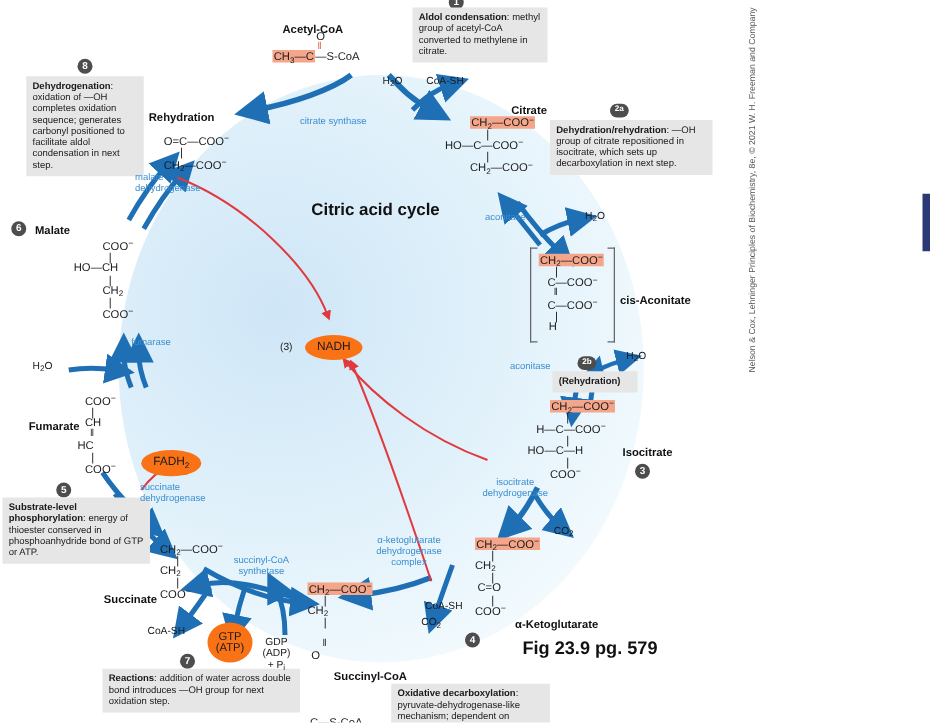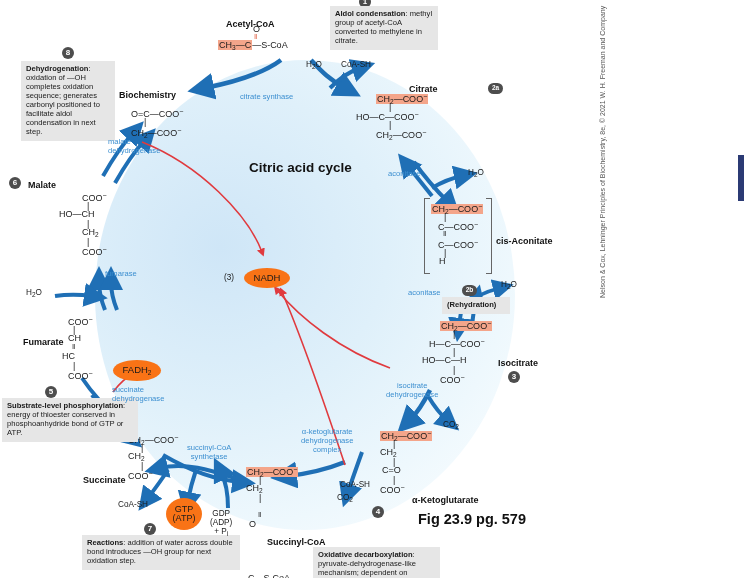--- a/index.html
+++ b/index.html
@@ -166,36 +166,40 @@
     <span>methyl group of acetyl-CoA converted to methylene in citrate.</span>
   </div>
 
   <div class="abs stepnum" style="left:62px; top:47px;">8</div>
   <div class="abs note" style="left:21px; top:61px; width:94px;">
     <b>Dehydrogenation</b>:
     <span>oxidation of —OH completes oxidation sequence; generates carbonyl positioned to facilitate aldol condensation in next step.</span>
   </div>
 
   <div class="abs" style="left:119px; top:84px;">
-    <span class="molname">Biochemistry</span>
+    <span class="molname">Rehydration</span>
   </div>
   <div class="abs struct" style="left:131px; top:108px;">O=C—COO<span class="sup">−</span></div>
   <div class="abs struct" style="left:144px; top:118px;">|</div>
   <div class="abs struct" style="left:131px; top:127px;">CH<span class="sub">2</span>—COO<span class="sup">−</span></div>
 
   <div class="abs" style="left:409px; top:78px;">
     <span class="molname">Citrate</span>
   </div>
   <div class="abs struct" style="left:376px; top:93px;"><span class="hl">CH<span class="sub">2</span>—COO<span class="sup">−</span></span></div>
   <div class="abs struct" style="left:389px; top:103px;">|</div>
   <div class="abs struct" style="left:356px; top:111px;">HO—C—COO<span class="sup">−</span></div>
   <div class="abs struct" style="left:389px; top:121px;">|</div>
   <div class="abs struct" style="left:376px; top:129px;">CH<span class="sub">2</span>—COO<span class="sup">−</span></div>
 
   <div class="abs stepnum wide" style="left:488px; top:83px;">2a</div>
+  <div class="abs note" style="left:440px; top:96px; width:130px;">
+    <b>Dehydration/rehydration</b>:
+    <span>—OH group of citrate repositioned in isocitrate, which sets up decarboxylation in next step.</span>
+  </div>
 
   <div class="abs" style="left:424px; top:198px; width:68px; height:76px; border:1.4px solid #666; border-left-width:1.4px; border-right-width:1.4px; border-top:none; border-bottom:none;"></div>
   <div class="abs" style="left:424px; top:198px; width:6px; height:1.4px; background:#666;"></div>
   <div class="abs" style="left:486px; top:198px; width:6px; height:1.4px; background:#666;"></div>
   <div class="abs" style="left:424px; top:273px; width:6px; height:1.4px; background:#666;"></div>
   <div class="abs" style="left:486px; top:273px; width:6px; height:1.4px; background:#666;"></div>
 
   <div class="abs struct" style="left:431px; top:203px;"><span class="hl">CH<span class="sub">2</span>—COO<span class="sup">−</span></span></div>
   <div class="abs struct" style="left:444px; top:213px;">|</div>
   <div class="abs struct" style="left:438px; top:221px;">C—COO<span class="sup">−</span></div>
@@ -280,21 +284,21 @@
   <div class="abs struct" style="left:87px; top:202px;">|</div>
   <div class="abs struct" style="left:59px; top:210px;">HO—CH</div>
   <div class="abs struct" style="left:87px; top:220px;">|</div>
   <div class="abs struct" style="left:82px; top:228px;">CH<span class="sub">2</span></div>
   <div class="abs struct" style="left:87px; top:238px;">|</div>
   <div class="abs struct" style="left:82px; top:246px;">COO<span class="sup">−</span></div>
 
   <div class="abs stepnum" style="left:9px; top:177px;">6</div>
 
   <div class="abs stepnum" style="left:45px; top:386px;">5</div>
-  <div class="abs note" style="left:2px; top:398px; width:136px;">
+  <div class="abs note" style="left:2px; top:398px; width:118px;">
     <b>Substrate-level phosphorylation</b>:
     <span>energy of thioester conserved in phosphoanhydride bond of GTP or ATP.</span>
   </div>
 
   <div class="abs stepnum" style="left:144px; top:523px;">7</div>
   <div class="abs note" style="left:82px; top:535px; width:158px;">
     <b>Reactions</b>:
     <span>addition of water across double bond introduces —OH group for next oxidation step.</span>
   </div>
 

